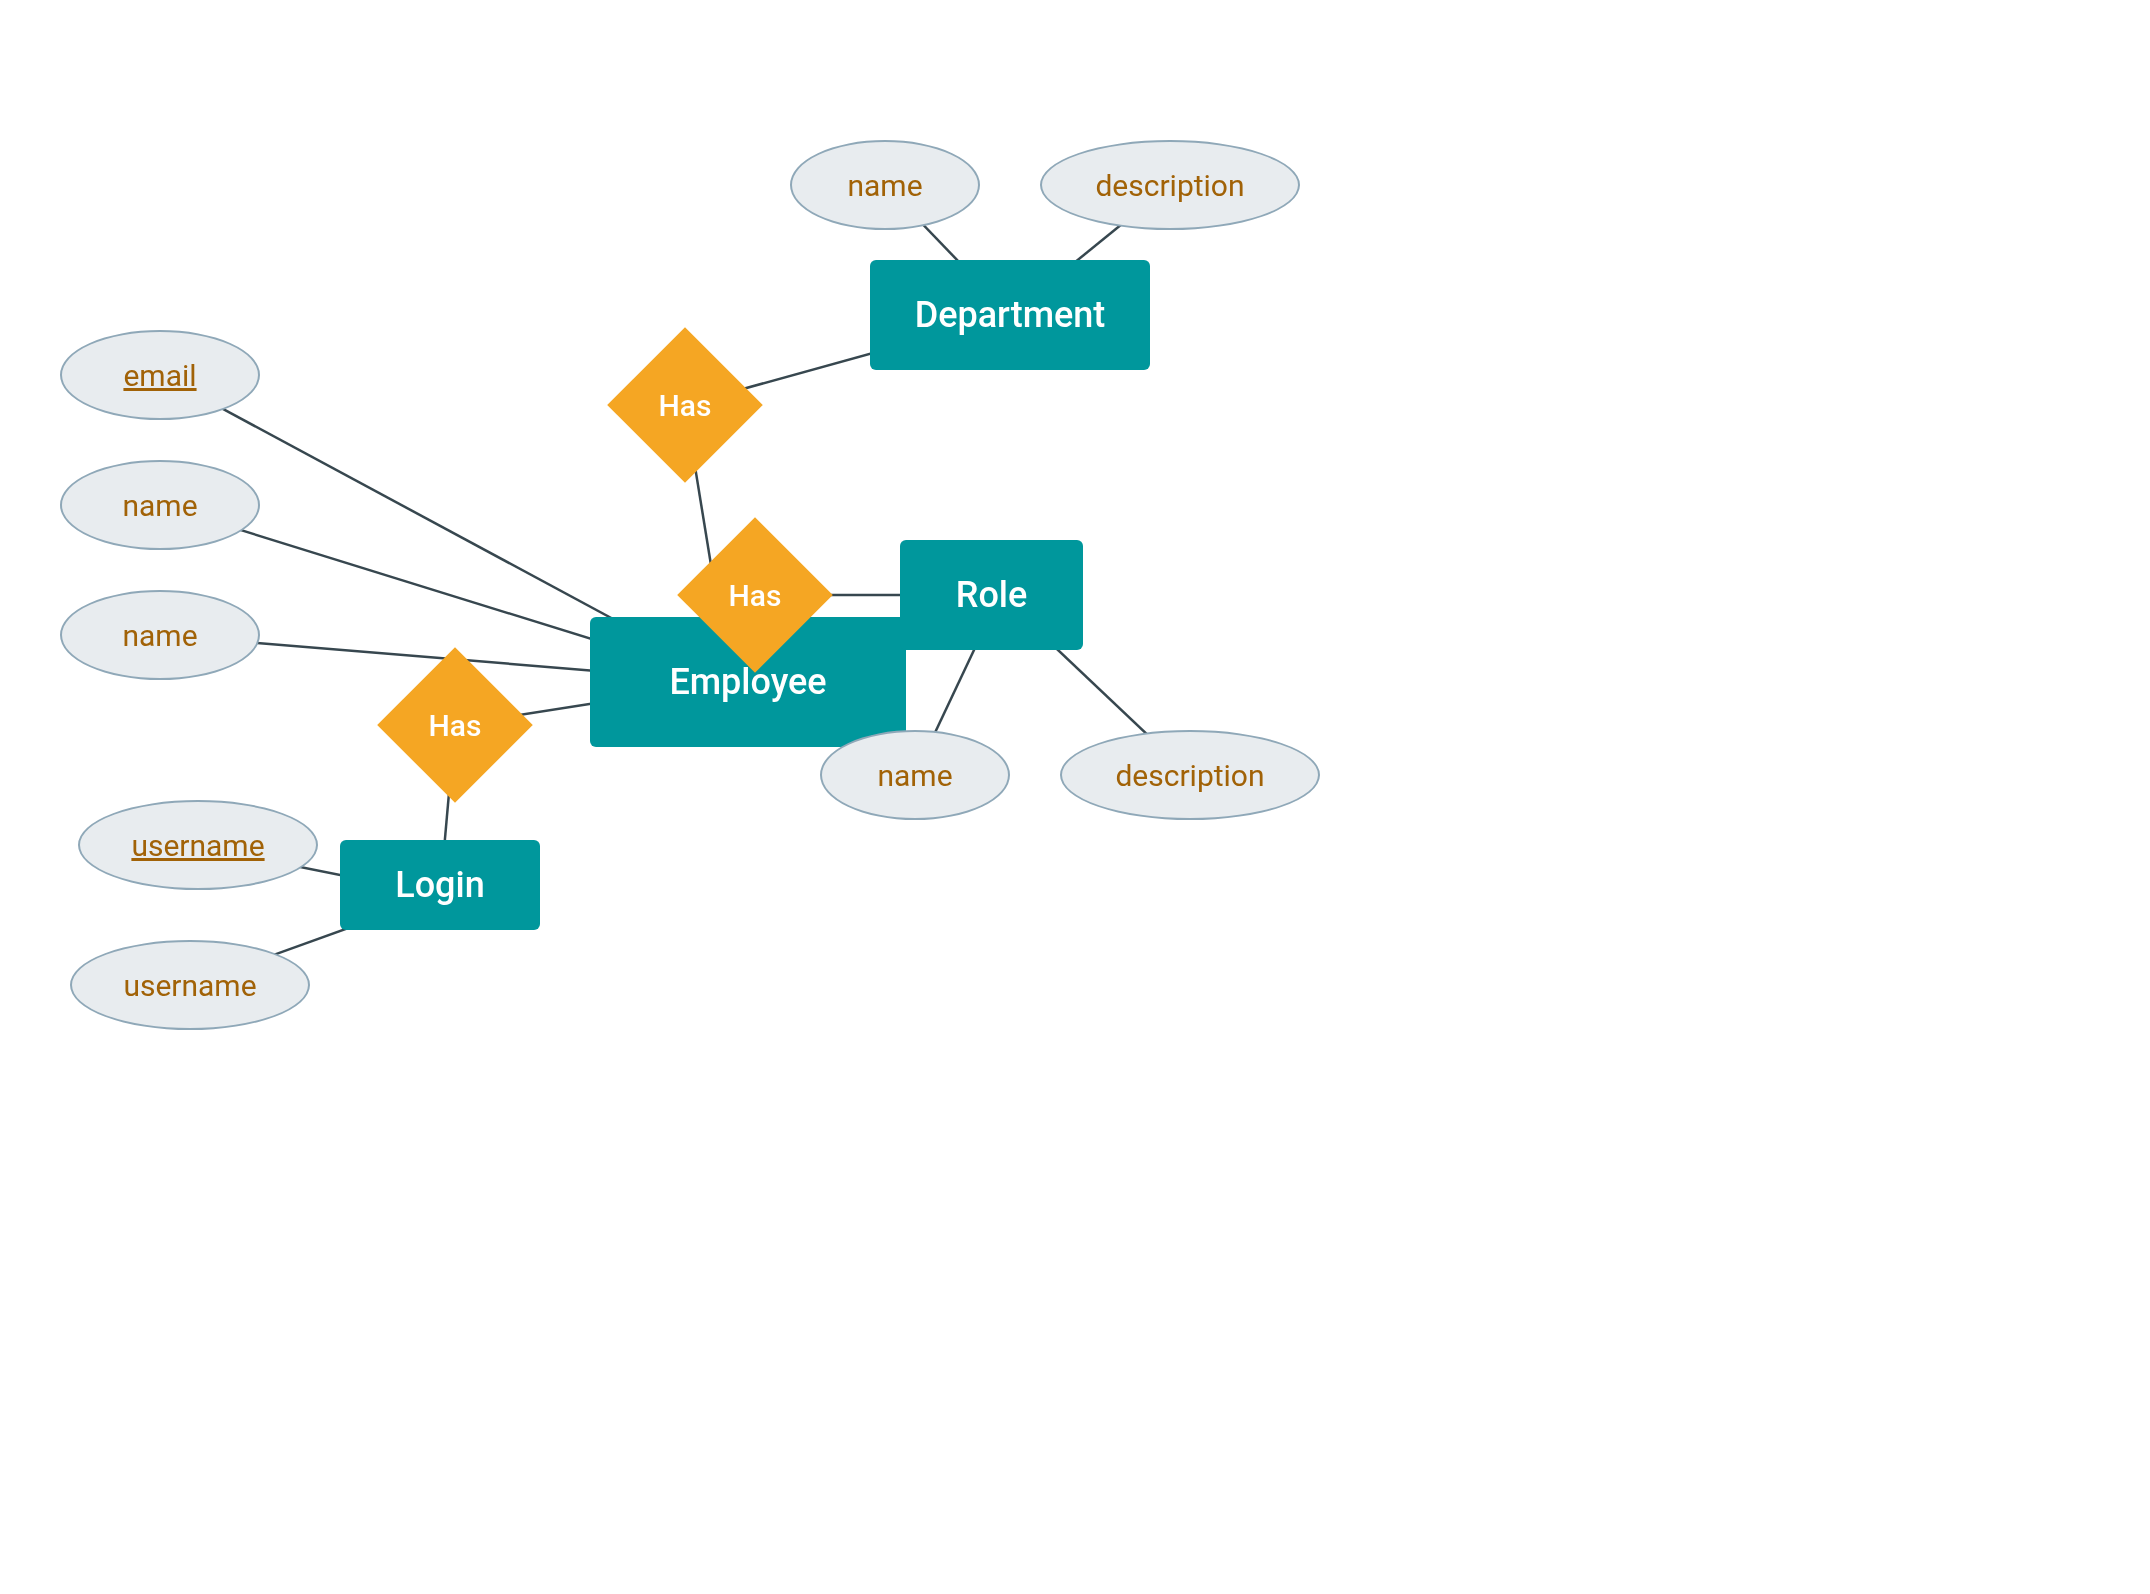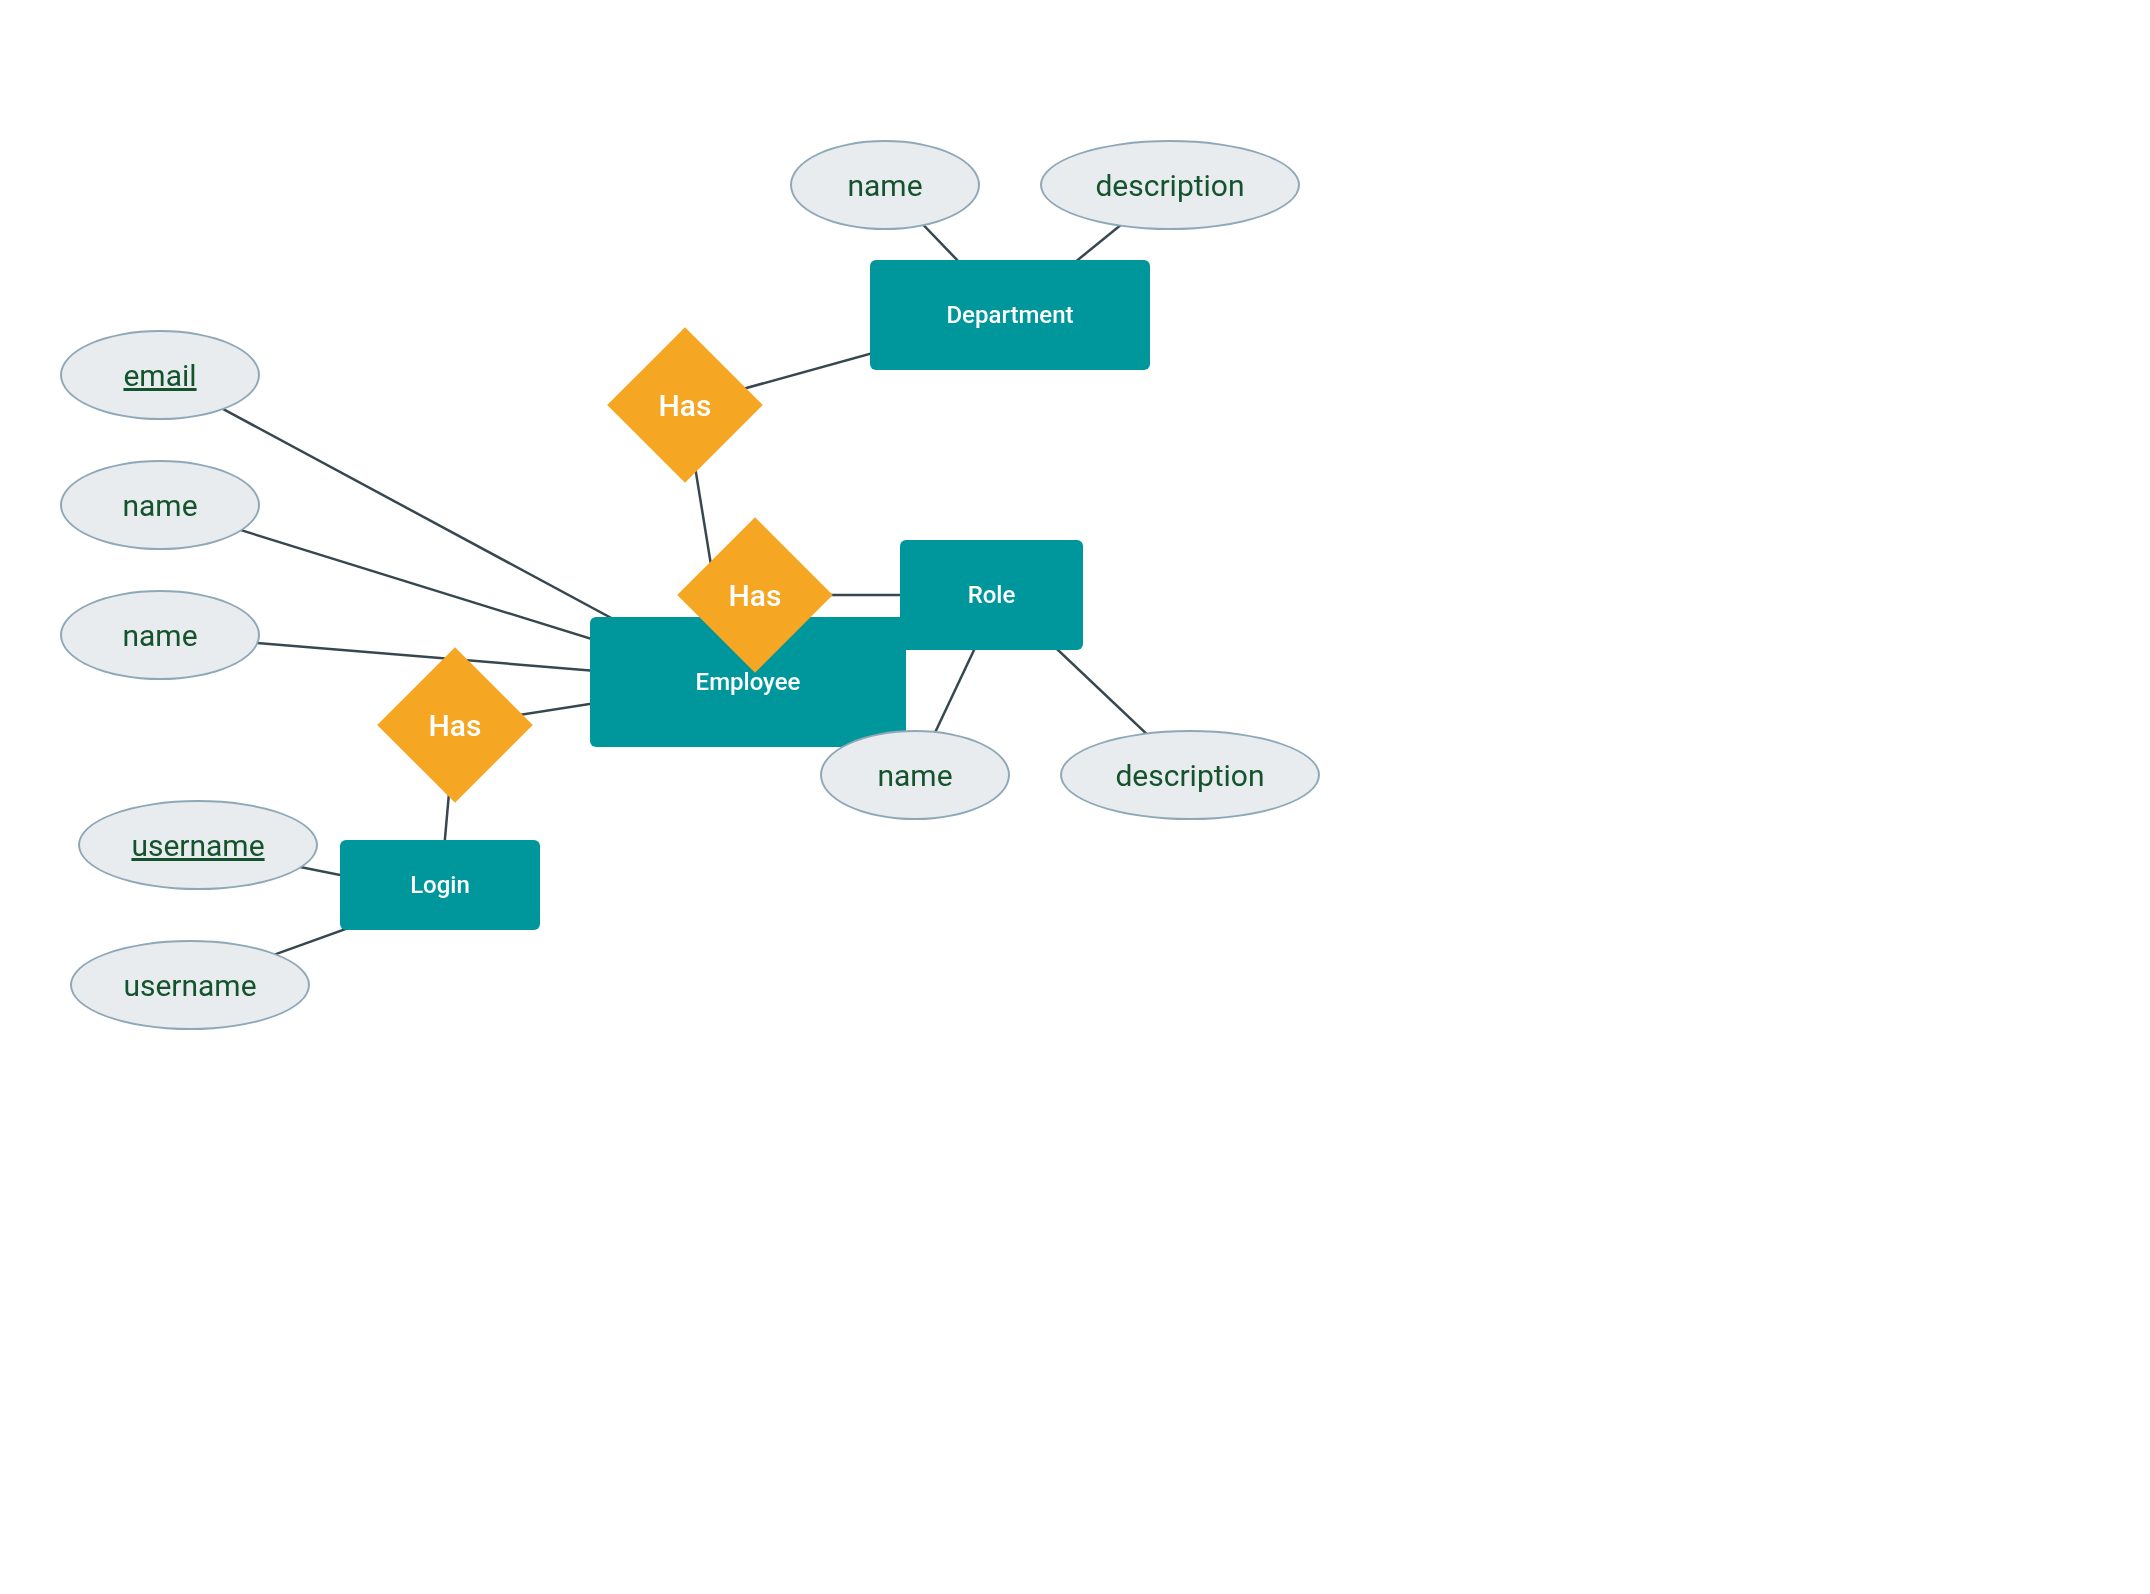--- a/index.html
+++ b/index.html
@@ -15,21 +15,21 @@
       position: absolute;
       top: 0;
       left: 0;
       width: 2150px;
       height: 1594px;
     }
     .entity-box {
       position: absolute;
       background-color: #00979c;
       color: white;
-      font-size: 24px;
+      font-size: 36px;
       font-weight: 500;
       display: flex;
       align-items: center;
       justify-content: center;
       border-radius: 6px;
     }
     .diamond {
       position: absolute;
       background-color: #f5a623;
       color: white;
@@ -40,21 +40,21 @@
       justify-content: center;
       transform: rotate(45deg);
     }
     .diamond span {
       transform: rotate(-45deg);
     }
     .attribute-ellipse {
       position: absolute;
       background-color: #e8ecef;
       border: 2px solid #8fa8b8;
-      color: #14532d;
+      color: #a16207;
       font-size: 30px;
       font-weight: 400;
       display: flex;
       align-items: center;
       justify-content: center;
       border-radius: 50%;
     }
   </style>
 </head>
 <body>

